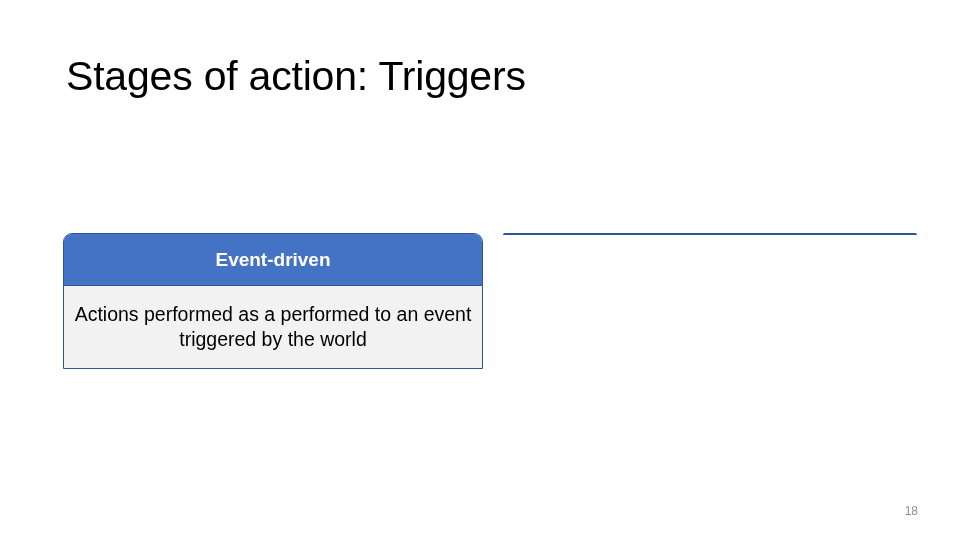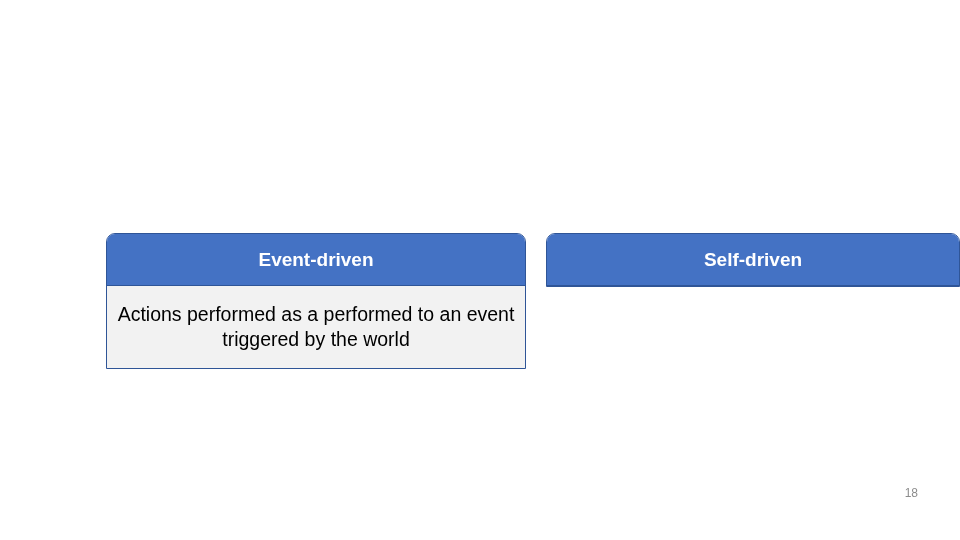--- a/index.html
+++ b/index.html
@@ -38,21 +38,20 @@
   .tables-area {
     position: absolute;
     left: 63px;
     top: 233px;
     width: 854px;
     height: 136px;
     display: flex;
     flex-direction: row;
     align-items: flex-start;
     gap: 20px;
-    margin-left: 43px;
   }
 
   .cmp-table {
     border: 1.5px solid #2f5597;
     border-radius: 9px 9px 0 0;
     background: #f2f2f2;
     box-sizing: border-box;
     overflow: hidden;
     display: flex;
     flex-direction: column;
@@ -85,40 +84,40 @@
     align-items: center;
     justify-content: center;
     text-align: center;
     padding: 0 6px;
     box-sizing: border-box;
   }
 
   .page-number {
     position: absolute;
     right: 42px;
-    bottom: 40px;
+    bottom: 22px;
     font-size: 12px;
     color: #8c8c8c;
     text-align: right;
   }
 </style>
 </head>
 <body>
 
 <div class="slide">
 
+  <div class="slide-title">Stages of action: Triggers</div>
 
   <div class="tables-area">
 
     <div class="cmp-table left">
       <div class="cmp-head">Event-driven</div>
       <div class="cmp-body">Actions performed as a performed to an event triggered by the world</div>
     </div>
 
     <div class="cmp-table right">
-      <div class="cmp-head">Self-driven</div>
     </div>
 
   </div>
 
   <div class="page-number">18</div>
 
 </div>
 
 </body></html>

